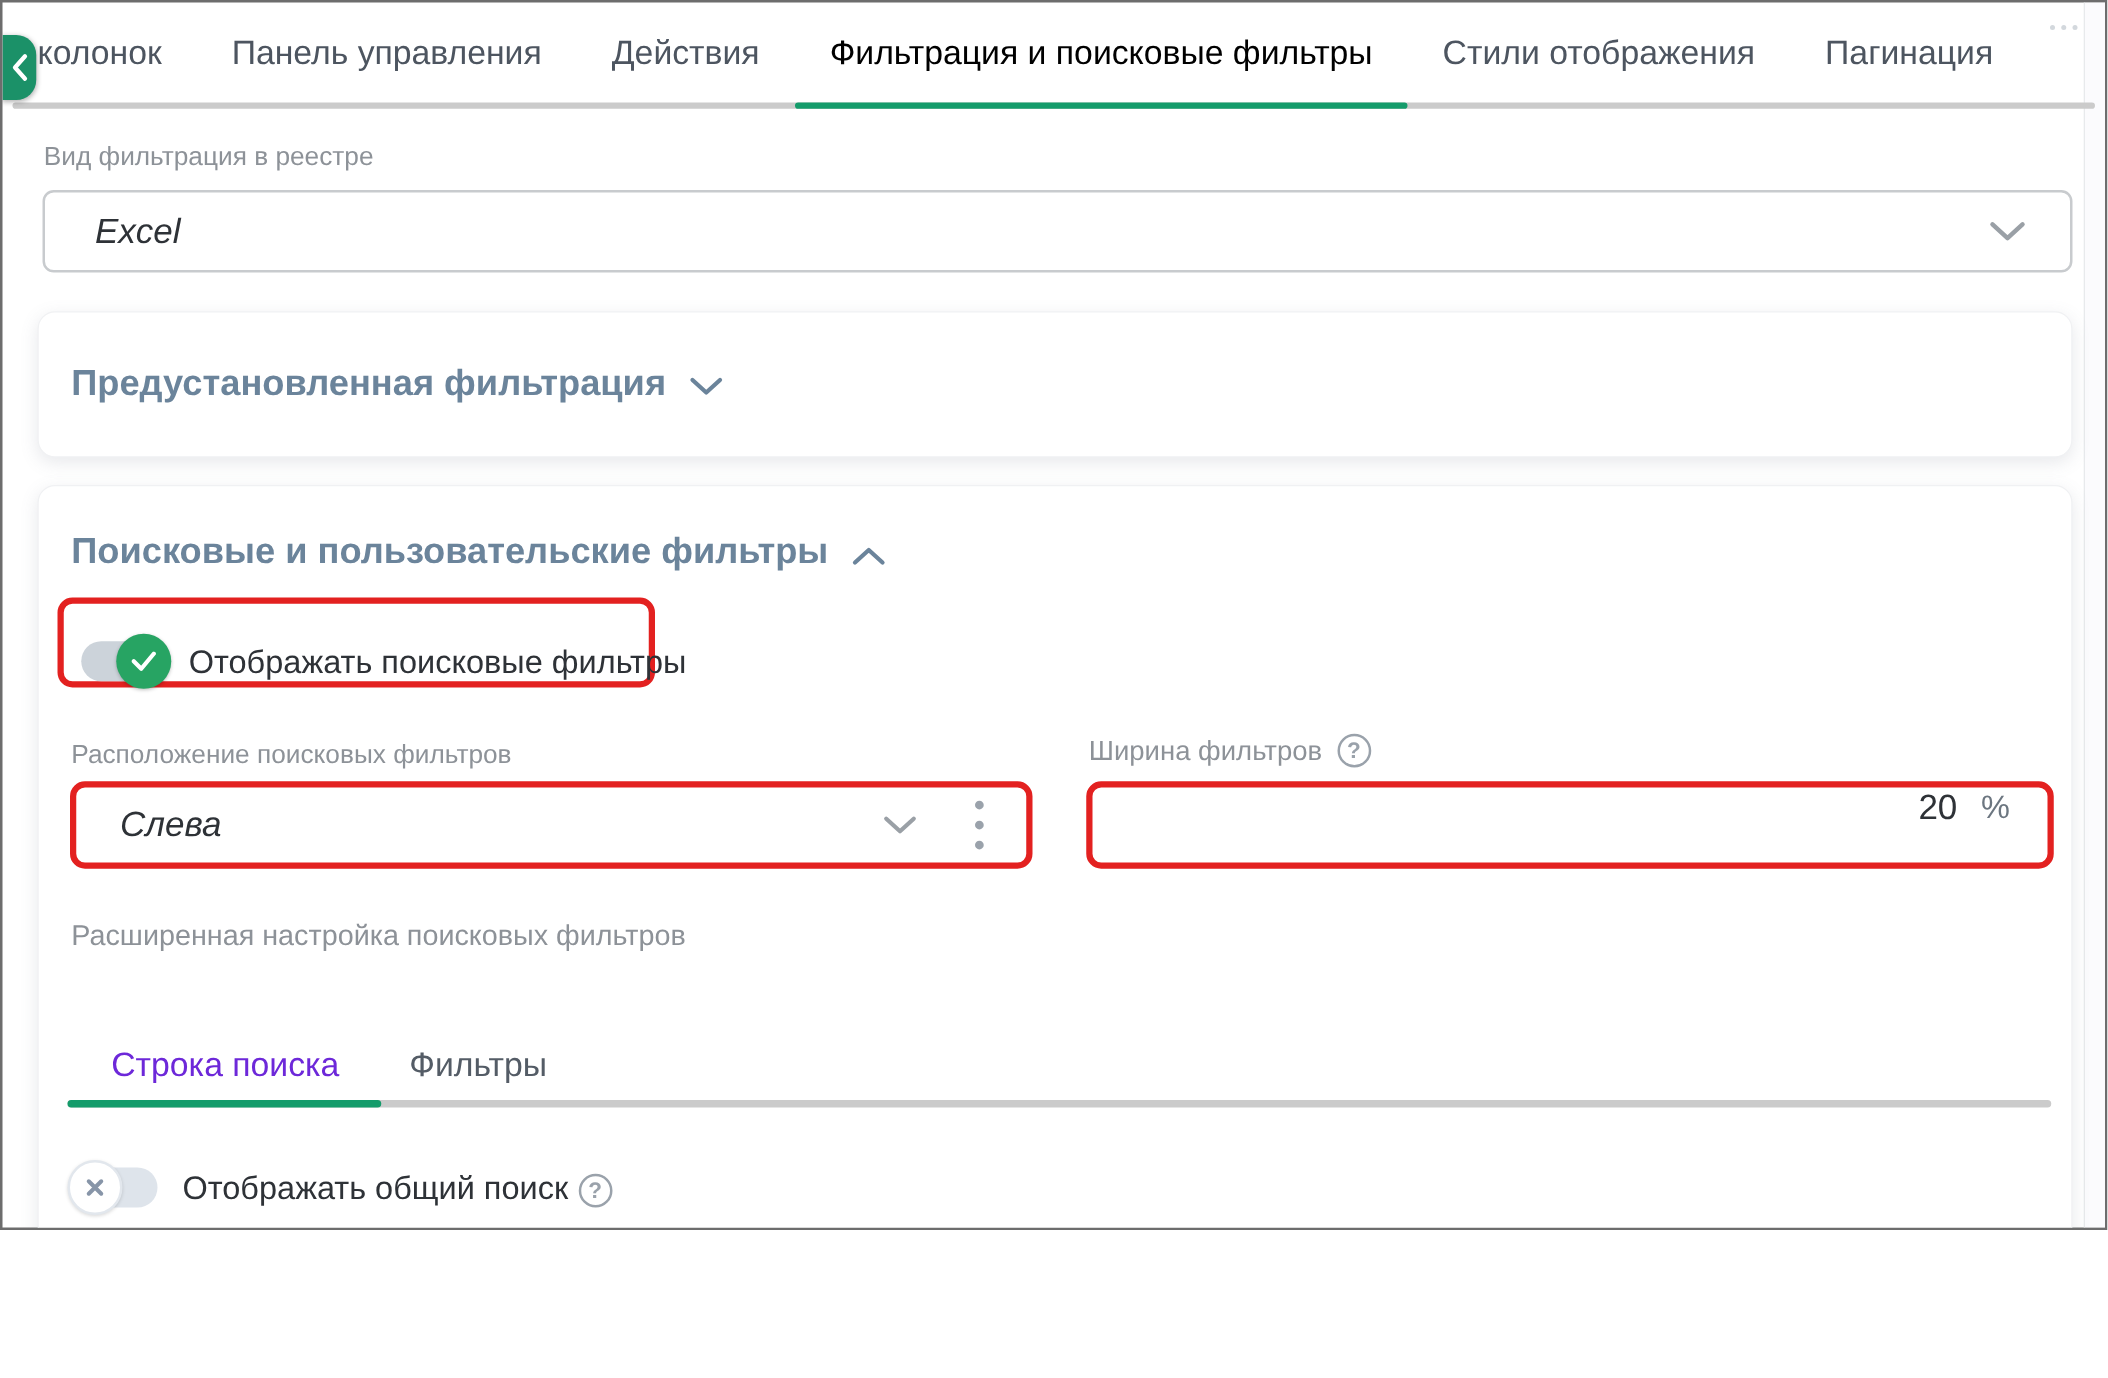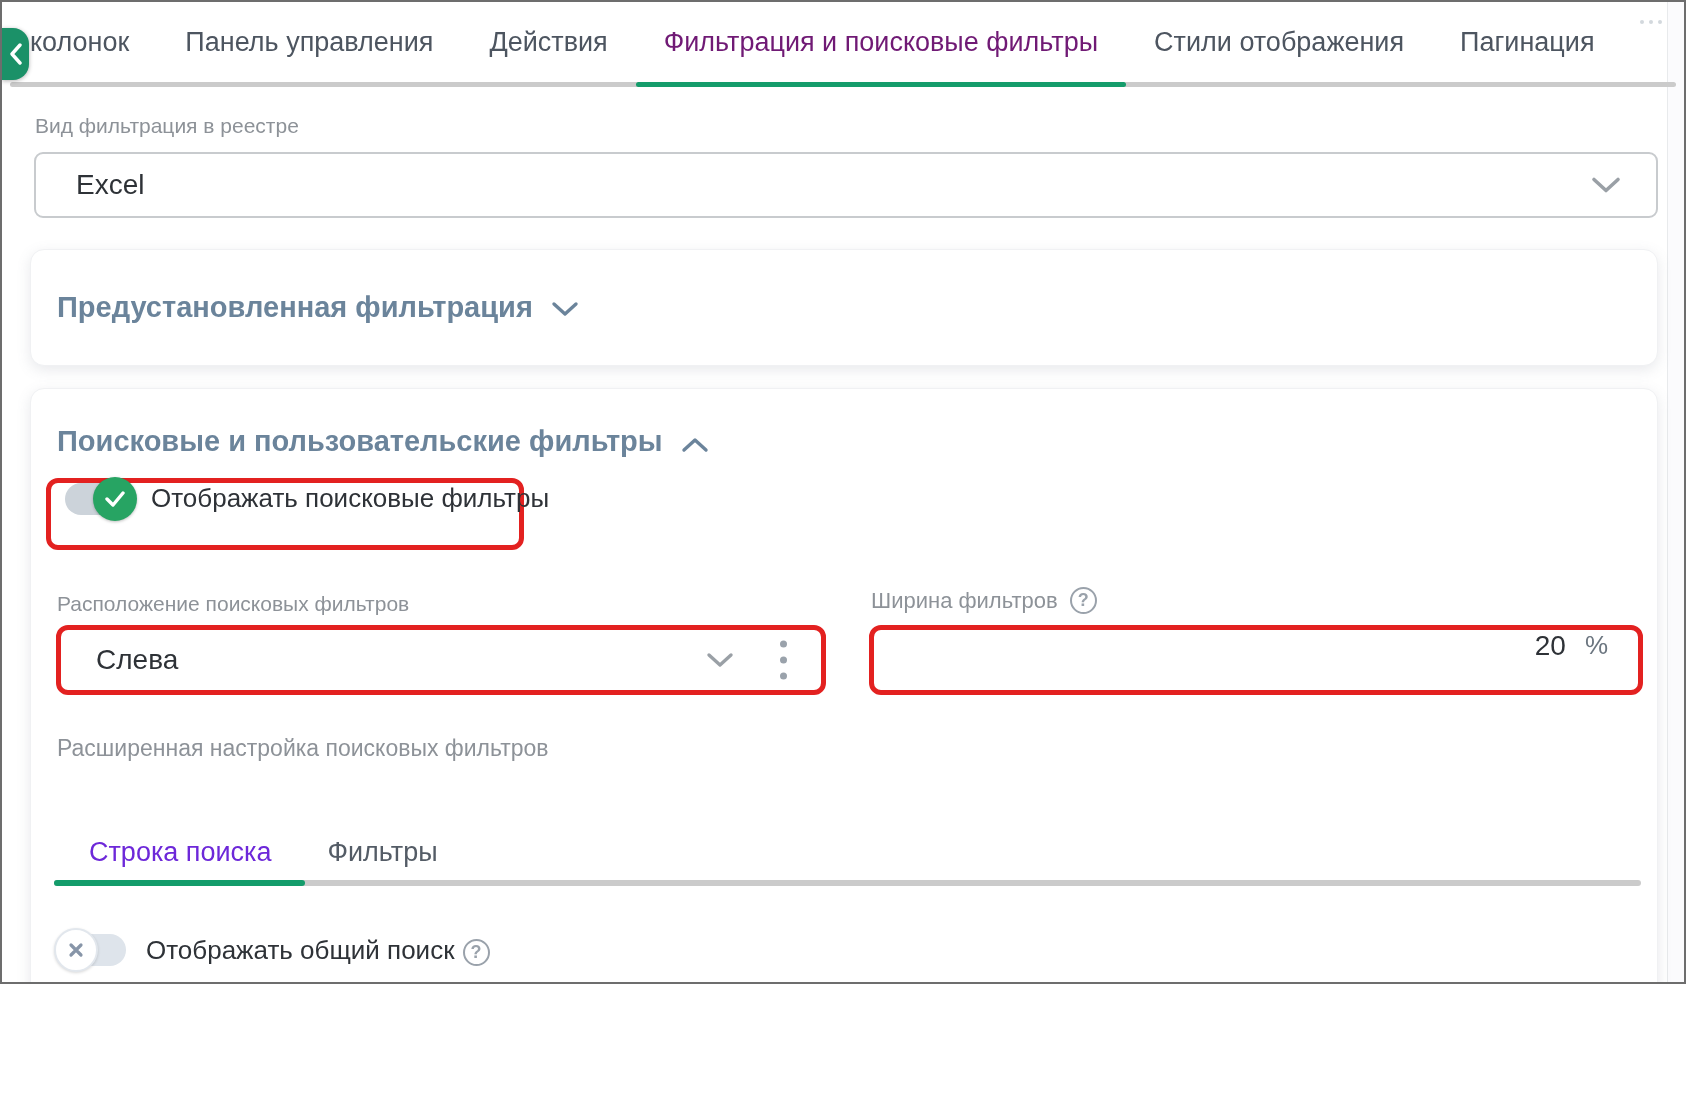--- a/index.html
+++ b/index.html
@@ -9,58 +9,58 @@
   .page { position:relative; width:1686px; height:984px; background:#ffffff;
           border:2px solid #6d6d6d; overflow:hidden; }
 
   
   .tabbar-line { position:absolute; left:8px; right:8px; top:80px; height:5px;
                  background:#cbcbcb; border-radius:3px; z-index:1; }
   .tabs { position:absolute; left:0; top:0; height:80px; display:flex;
           align-items:center; z-index:3; }
   .tab { position:relative; height:80px; padding:0 28px; display:flex; align-items:center;
          font-size:27px; color:#4d5560; white-space:nowrap; cursor:pointer; }
-  .tab.active { color:#701a75; }
+  .tab.active { color:#000000; }
   .tab.active::after { content:""; position:absolute; left:0; right:0; top:80px;
                        height:5px; background:#149c6b; border-radius:3px; }
 
   .collapse-btn { position:absolute; left:0; top:26px; width:27px; height:52px;
                   background:#1b9168; border-radius:0 16px 16px 0; z-index:4;
                   display:flex; align-items:center; justify-content:center;
                   box-shadow:0 1px 4px rgba(0,0,0,.3); cursor:pointer; }
 
   .ellipsis-dots { position:absolute; right:22px; top:18px; display:flex; gap:5px; z-index:2; }
   .ellipsis-dots i { width:4px; height:4px; border-radius:50%; background:#d3d8dd; }
 
   .scroll-strip { position:absolute; right:0; top:0; bottom:0; width:17px;
                   background:#fbfbfd; border-left:1px solid #e8eaec; z-index:0; }
 
   
   .field-label { position:absolute; font-size:21px; color:#8d9298; white-space:nowrap; }
 
   .select-box { position:absolute; background:#fff; border:2px solid #c8cbce;
                 border-radius:9px; display:flex; align-items:center; cursor:pointer; }
-  .select-value { font-size:28px; color:#2e3237; }
+  .select-value { font-size:28px; color:#2e3237;font-style:italic; }
   .chev-abs { position:absolute; top:50%; transform:translateY(-50%); display:flex; }
 
   
   .card { position:absolute; left:28px; width:1628px; background:#fff;
           border:1px solid #f0f1f3; border-radius:14px;
           box-shadow:0 4px 14px rgba(110,120,135,.16); }
   .card-title { font-size:29px; font-weight:700; color:#6b849b; white-space:nowrap; }
   .title-row { display:flex; align-items:center; gap:18px; cursor:pointer; }
 
   #card-preset { top:247px; height:117px; display:flex; align-items:center; padding:0 26px; }
   #card-search { top:386px; height:690px; }
   #search-title { position:absolute; left:26px; top:36px; }
 
   
   .redbox { position:absolute; border:5px solid #e32120; border-radius:12px; background:#fff; }
   #redbox-toggle   { left:15px;  top:89px;  width:478px; height:72px;
-                     display:flex; align-items:flex-start; padding-left:14px; gap:18px; }
+                     display:flex; align-items:flex-end; padding-left:14px; gap:18px; }
   #redbox-position { left:25px;  top:236px; width:770px; height:70px;
                      display:flex; align-items:center; }
   #redbox-width    { left:838px; top:236px; width:774px; height:70px;
                      display:flex; align-items:flex-start; justify-content:flex-end;
                      padding-right:30px; gap:19px; }
 
   
   .toggle { position:relative; width:68px; height:32px; flex:0 0 auto; cursor:pointer; }
   .toggle .track { width:68px; height:32px; border-radius:16px; }
   .toggle.on  .track { background:#ccd3da; }

